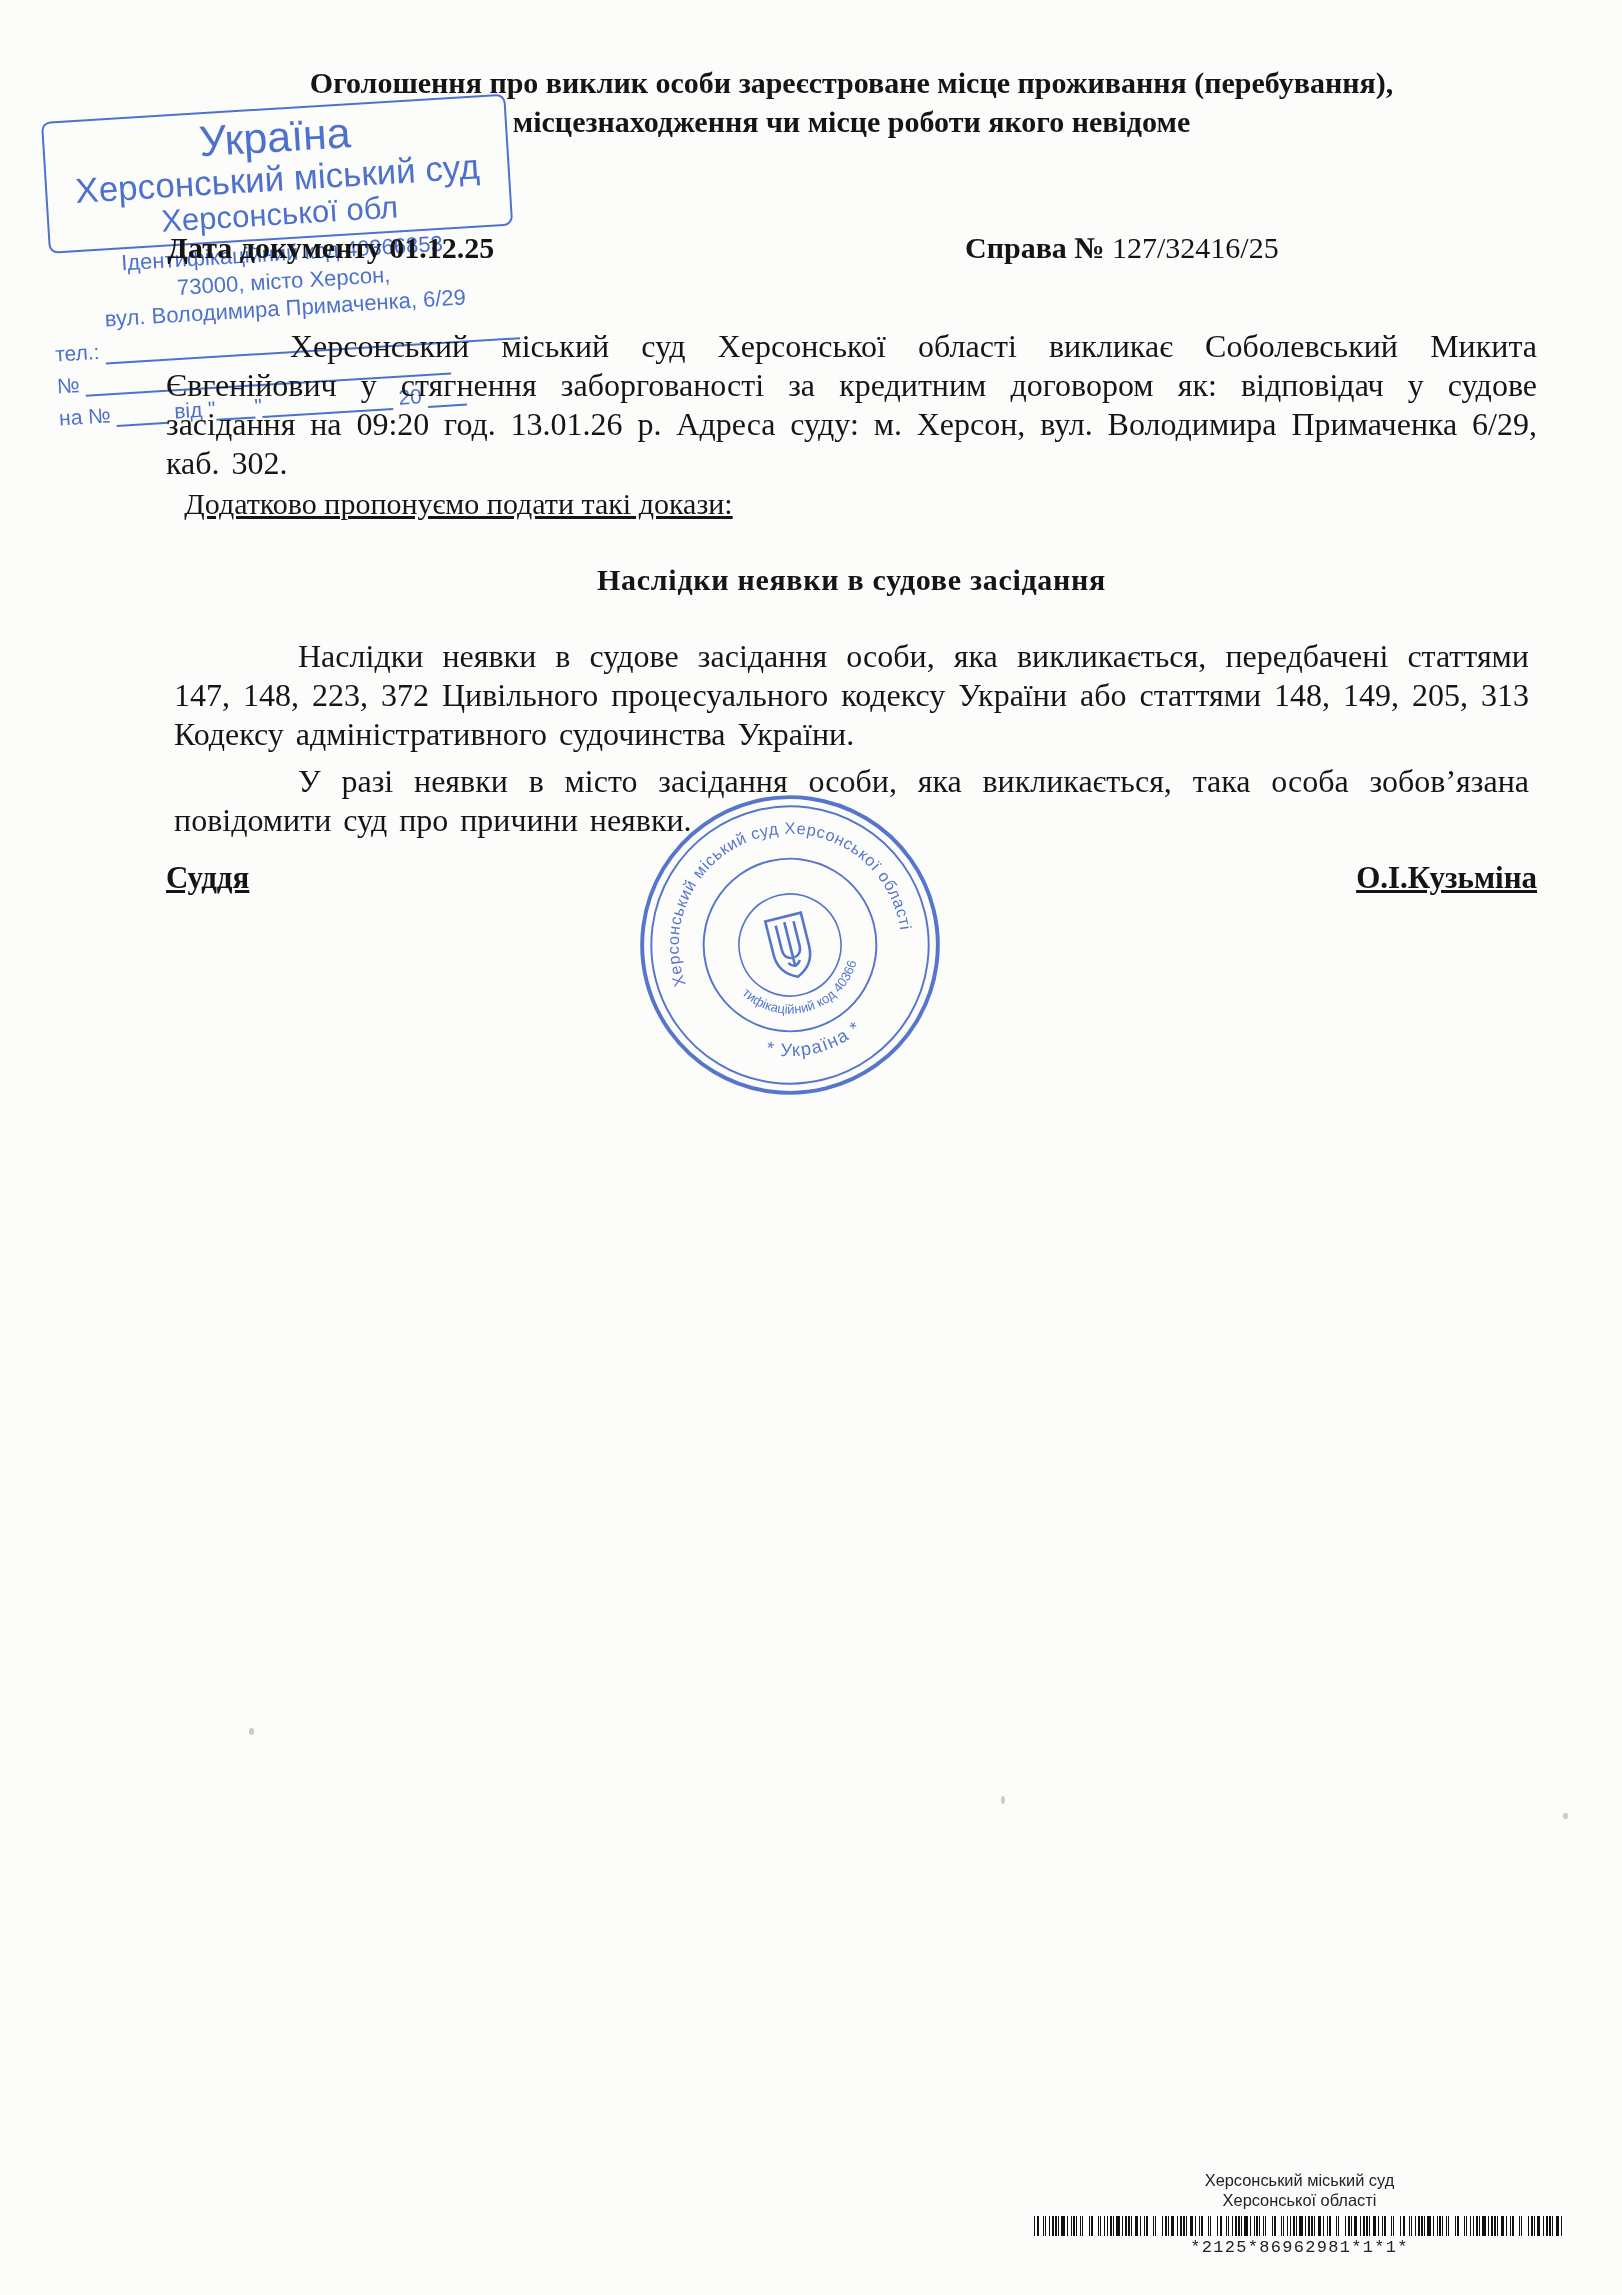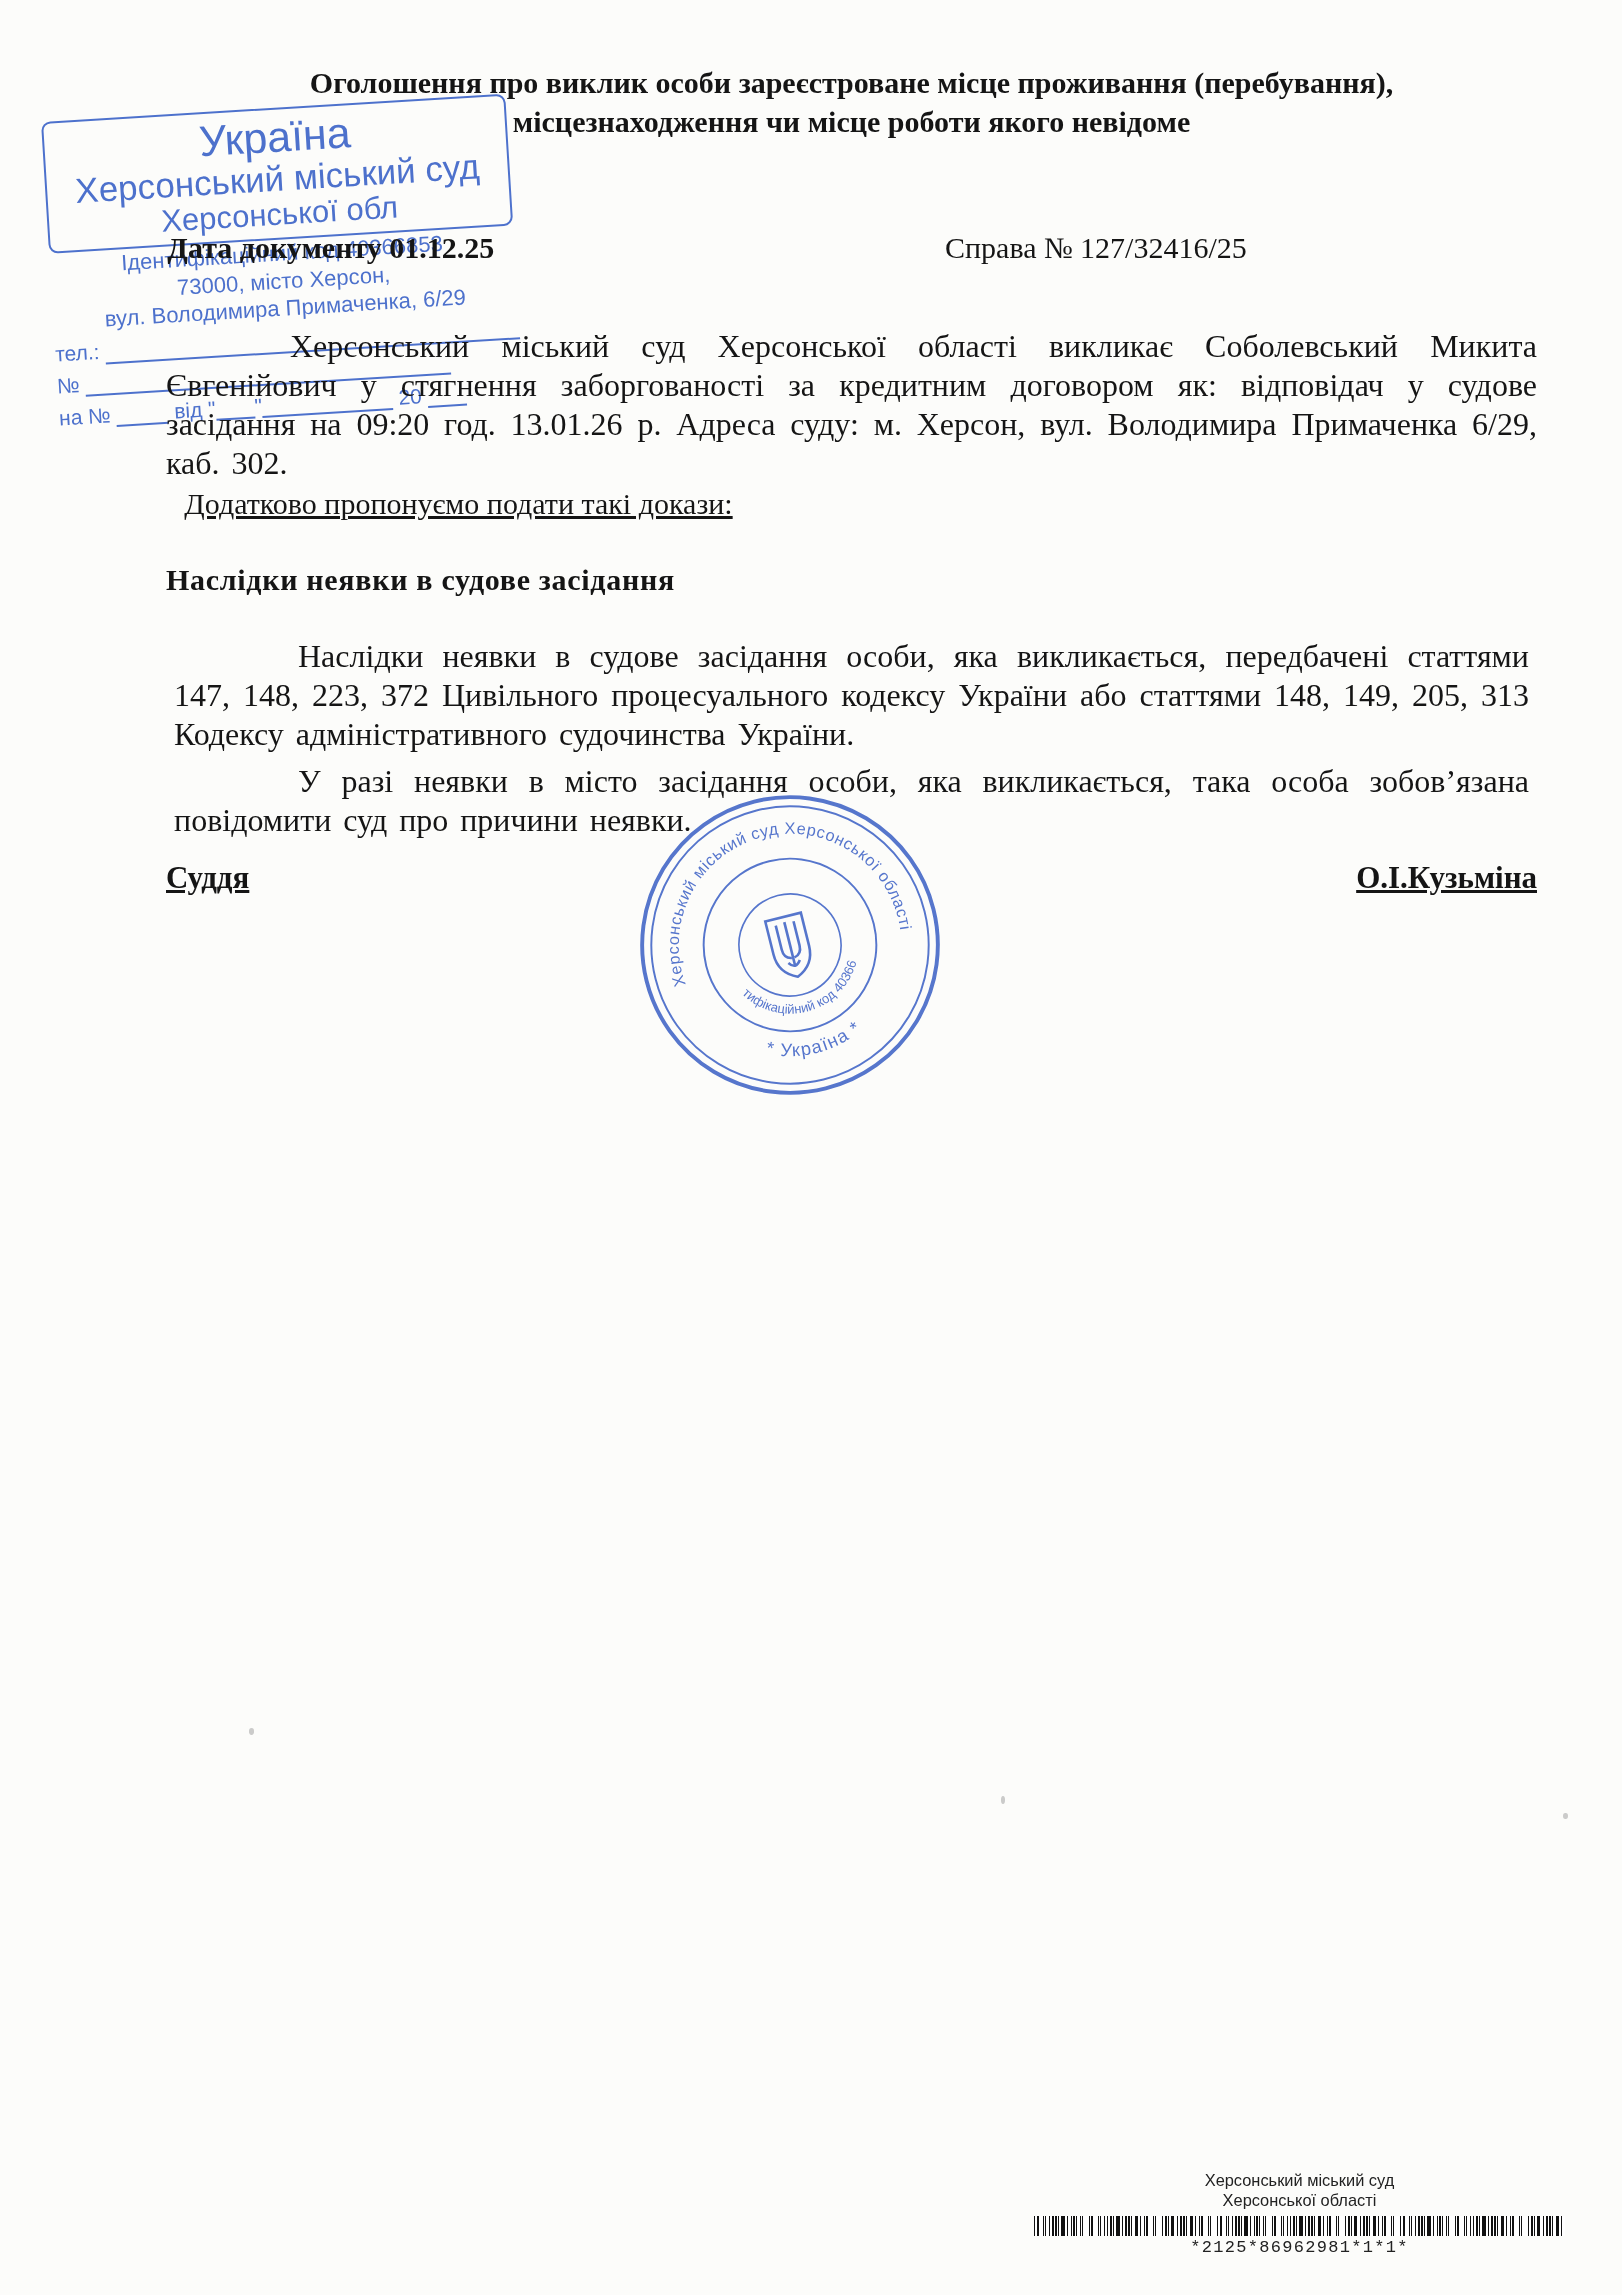--- a/index.html
+++ b/index.html
@@ -10,24 +10,24 @@
     overflow:hidden;
     font-family:"Liberation Serif", serif;
     color:#151515;
   }
   
   .content{position:absolute;left:166px;width:1371px;z-index:2;}
   .title{top:63px;text-align:center;font-weight:bold;font-size:30px;line-height:39px;}
   .dateRow{top:231px;height:39px;font-size:30px;}
   .dateRow .date{position:absolute;left:1.3px;font-weight:bold;}
   .dateRow .case{position:absolute;left:779px;}
-  .dateRow .case .b{font-weight:normal;}
+  .dateRow .case .b{font-weight:bold;margin-left:20px;}
   .bodyPara{top:327px;font-size:32px;line-height:39px;text-align:justify;text-indent:124px;word-spacing:3.9px;}
   .evidence{top:487px;font-size:30px;padding-left:18.3px;text-decoration:underline;}
-  .heading{top:563px;font-weight:bold;font-size:30px;letter-spacing:0.7px;}
+  .heading{top:563px;text-align:center;font-weight:bold;font-size:30px;letter-spacing:0.7px;}
   .paras{top:629px;font-size:32px;line-height:39px;text-align:justify;word-spacing:3.9px;}
   .paras p{margin:8px;text-indent:124px;}
   .judgeRow{top:860px;font-size:31px;font-weight:bold;display:flex;justify-content:space-between;text-decoration:underline;}
   
   .corner-stamp{
     position:absolute;left:41px;top:122px;width:465px;z-index:1;
     transform:rotate(-3.5deg);transform-origin:top left;
     color:#3f66c9;opacity:.92;
     font-family:"Liberation Sans", sans-serif;
   }

